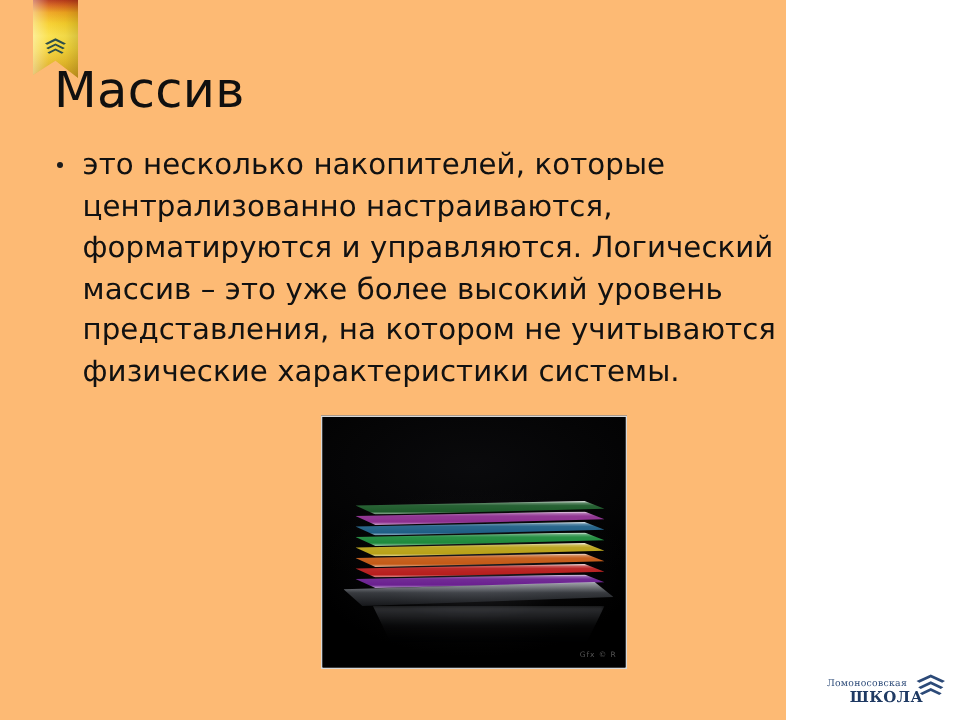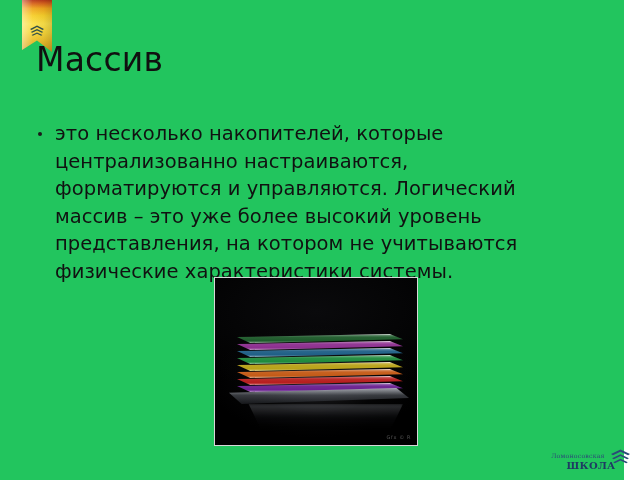--- a/index.html
+++ b/index.html
@@ -11,23 +11,23 @@
     width: 640px;
     height: 480px;
     overflow: hidden;
     font-family: "DejaVu Sans", sans-serif;
     position: relative;
   }
 
   #slide {
     position: absolute;
     left: 0; top: 0;
-    width: 624px;
+    width: 524px;
     height: 480px;
-    background: #22c55e;
+    background: #fdba74;
   }
 
   
   #ribbon {
     position: absolute;
     left: 22px;
     top: 0;
     width: 30px;
     height: 52px;
   }
@@ -78,21 +78,21 @@
     line-height: 40px;
     color: #101010;
     letter-spacing: 0.2px;
     white-space: nowrap;
   }
 
   
   #body-list {
     position: absolute;
     left: 33px;
-    top: 120px;
+    top: 96px;
     width: 560px;
   }
   .bullet-row {
     display: flex;
     align-items: flex-start;
   }
   .bullet-dot {
     flex: 0 0 auto;
     width: 22px;
     padding-top: 12px;

